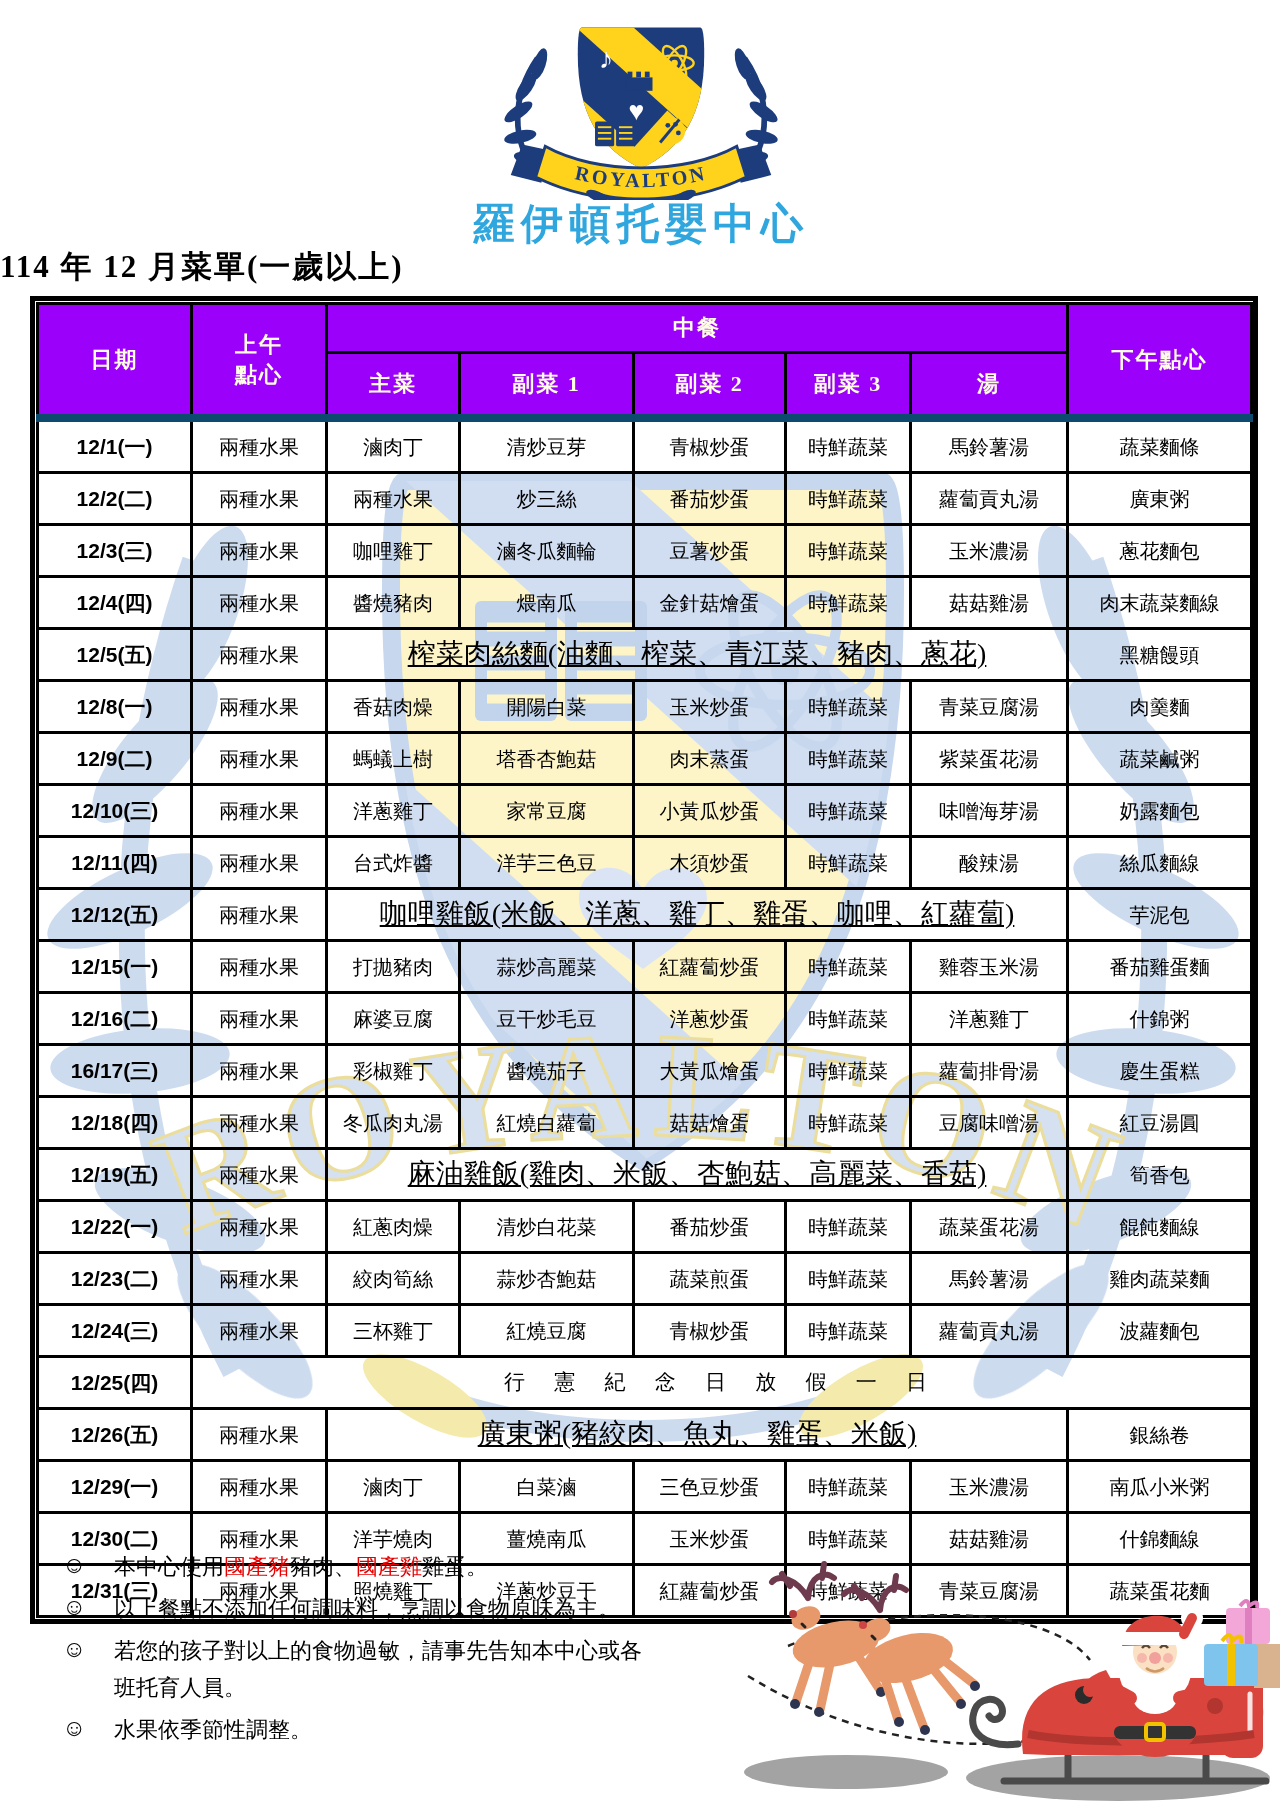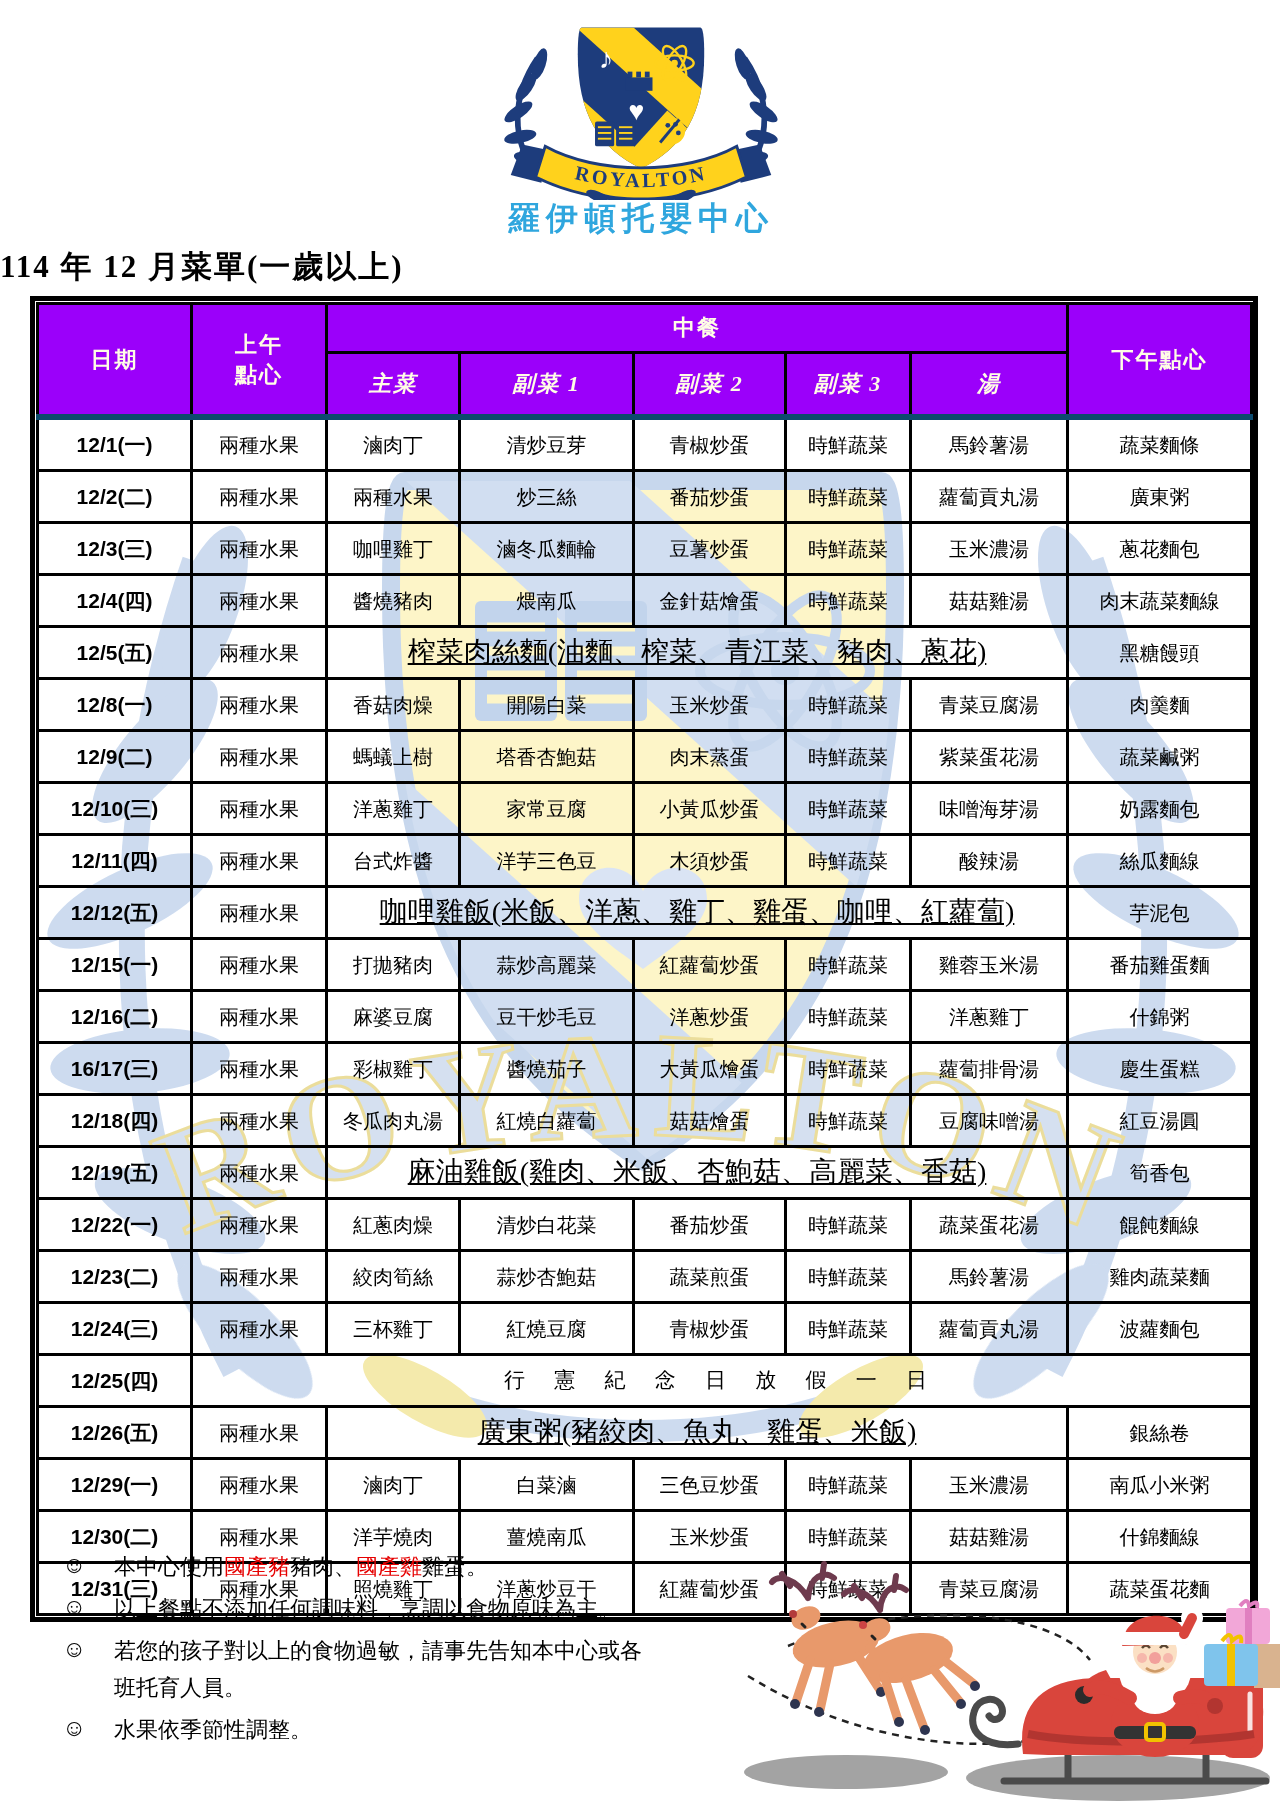--- a/index.html
+++ b/index.html
@@ -2,36 +2,36 @@
 <html><head>
 <meta charset="utf-8">
 <style>
   html,body{margin:0;padding:0;background:#fff;}
   .page{position:relative;width:1282px;height:1813px;background:#fff;overflow:hidden;
         font-family:"Liberation Serif","DejaVu Serif",serif;color:#000;}
 
   
   .logo-wrap{position:absolute;top:18px;left:0;width:100%;text-align:center;}
   .crest{display:block;margin:0 auto;}
-  .zh-name{font-size:32px;font-weight:bold;color:#2FA6DE;letter-spacing:6px;line-height:1.05;margin-top:2px;}
+  .zh-name{font-size:42px;font-weight:bold;color:#2FA6DE;letter-spacing:6px;line-height:1.05;margin-top:2px;}
   .en-name{font-size:22px;font-weight:bold;color:#2FA6DE;letter-spacing:9px;margin-top:3px;
            font-family:"Liberation Serif","DejaVu Serif",serif;}
   .page-title{position:absolute;top:246px;left:0;width:100%;text-align:left;
               font-size:31px;font-weight:bold;letter-spacing:2px;}
 
   
   .table-zone{position:absolute;left:30px;top:296px;width:1216px;border:5px solid #000;padding:1px;background:#fff;}
   .watermark{position:absolute;left:10px;top:120px;width:1196px;height:1110px;z-index:0;pointer-events:none;}
   table.menu{position:relative;z-index:1;border-collapse:collapse;table-layout:fixed;width:1214px;background:transparent;}
   table.menu th,table.menu td{border:3px solid #000;text-align:center;vertical-align:middle;overflow:hidden;}
   table.menu th{background:#9B00FA;color:#FFFDE6;font-weight:bold;font-size:22px;letter-spacing:2px;}
   thead tr.h1 th{height:44px;}
-  thead tr.h2 th{height:58px;font-style:italic;}
+  thead tr.h2 th{height:58px;}
   tbody td{height:49px;font-size:20px;background:transparent;padding:0 2px;line-height:1.1;}
-  tbody tr:first-child td{border-top:6px solid #0c4a6e;}
+  tbody tr:first-child td{border-top:8px solid #0c4a6e;}
   td.date-cell{font-family:"Liberation Sans","DejaVu Sans",sans-serif;font-weight:bold;font-size:21px;letter-spacing:0;}
   td.holiday-cell{letter-spacing:12px;font-size:21px;}
   td.span-cell{font-size:28px;text-decoration:underline;}
 
   
   .notes{position:absolute;left:62px;top:1548px;width:600px;z-index:2;}
   .note{display:flex;align-items:flex-start;margin-bottom:5px;font-size:22px;}
   .note .smiley{width:52px;font-size:24px;line-height:34px;flex:none;}
   .note .txt{width:548px;line-height:37px;}
   .red{color:#E60000;margin-top:35px;}

